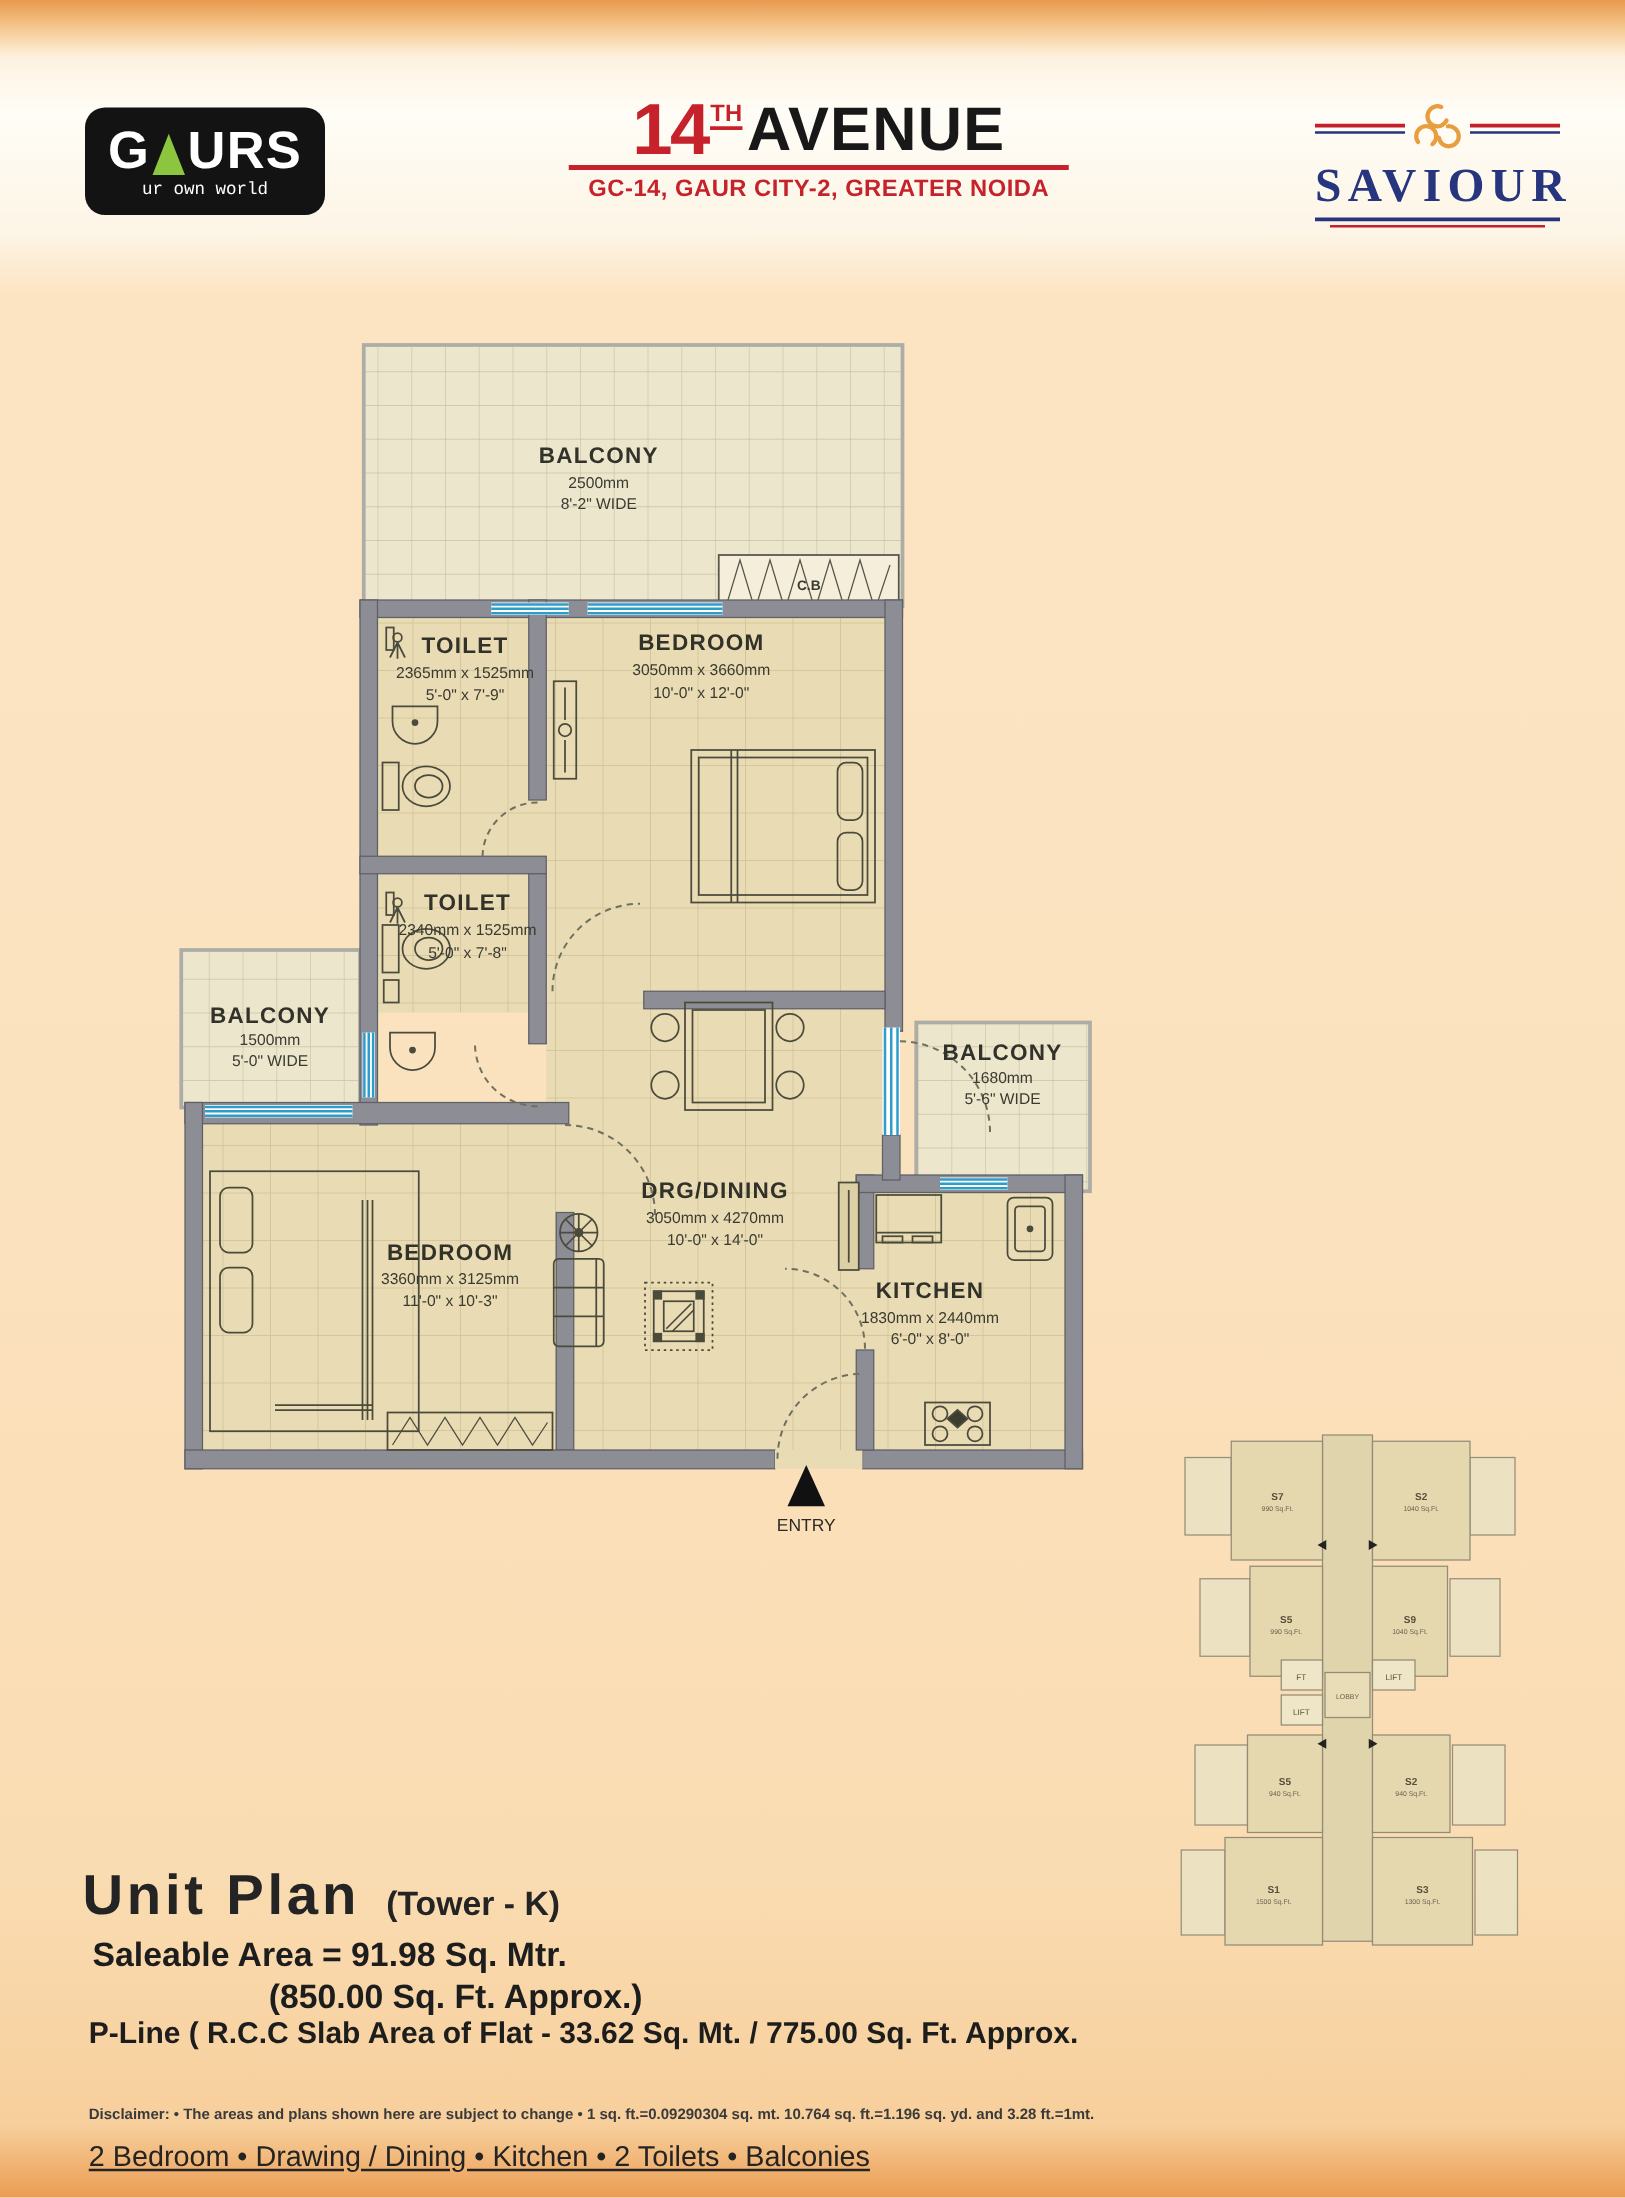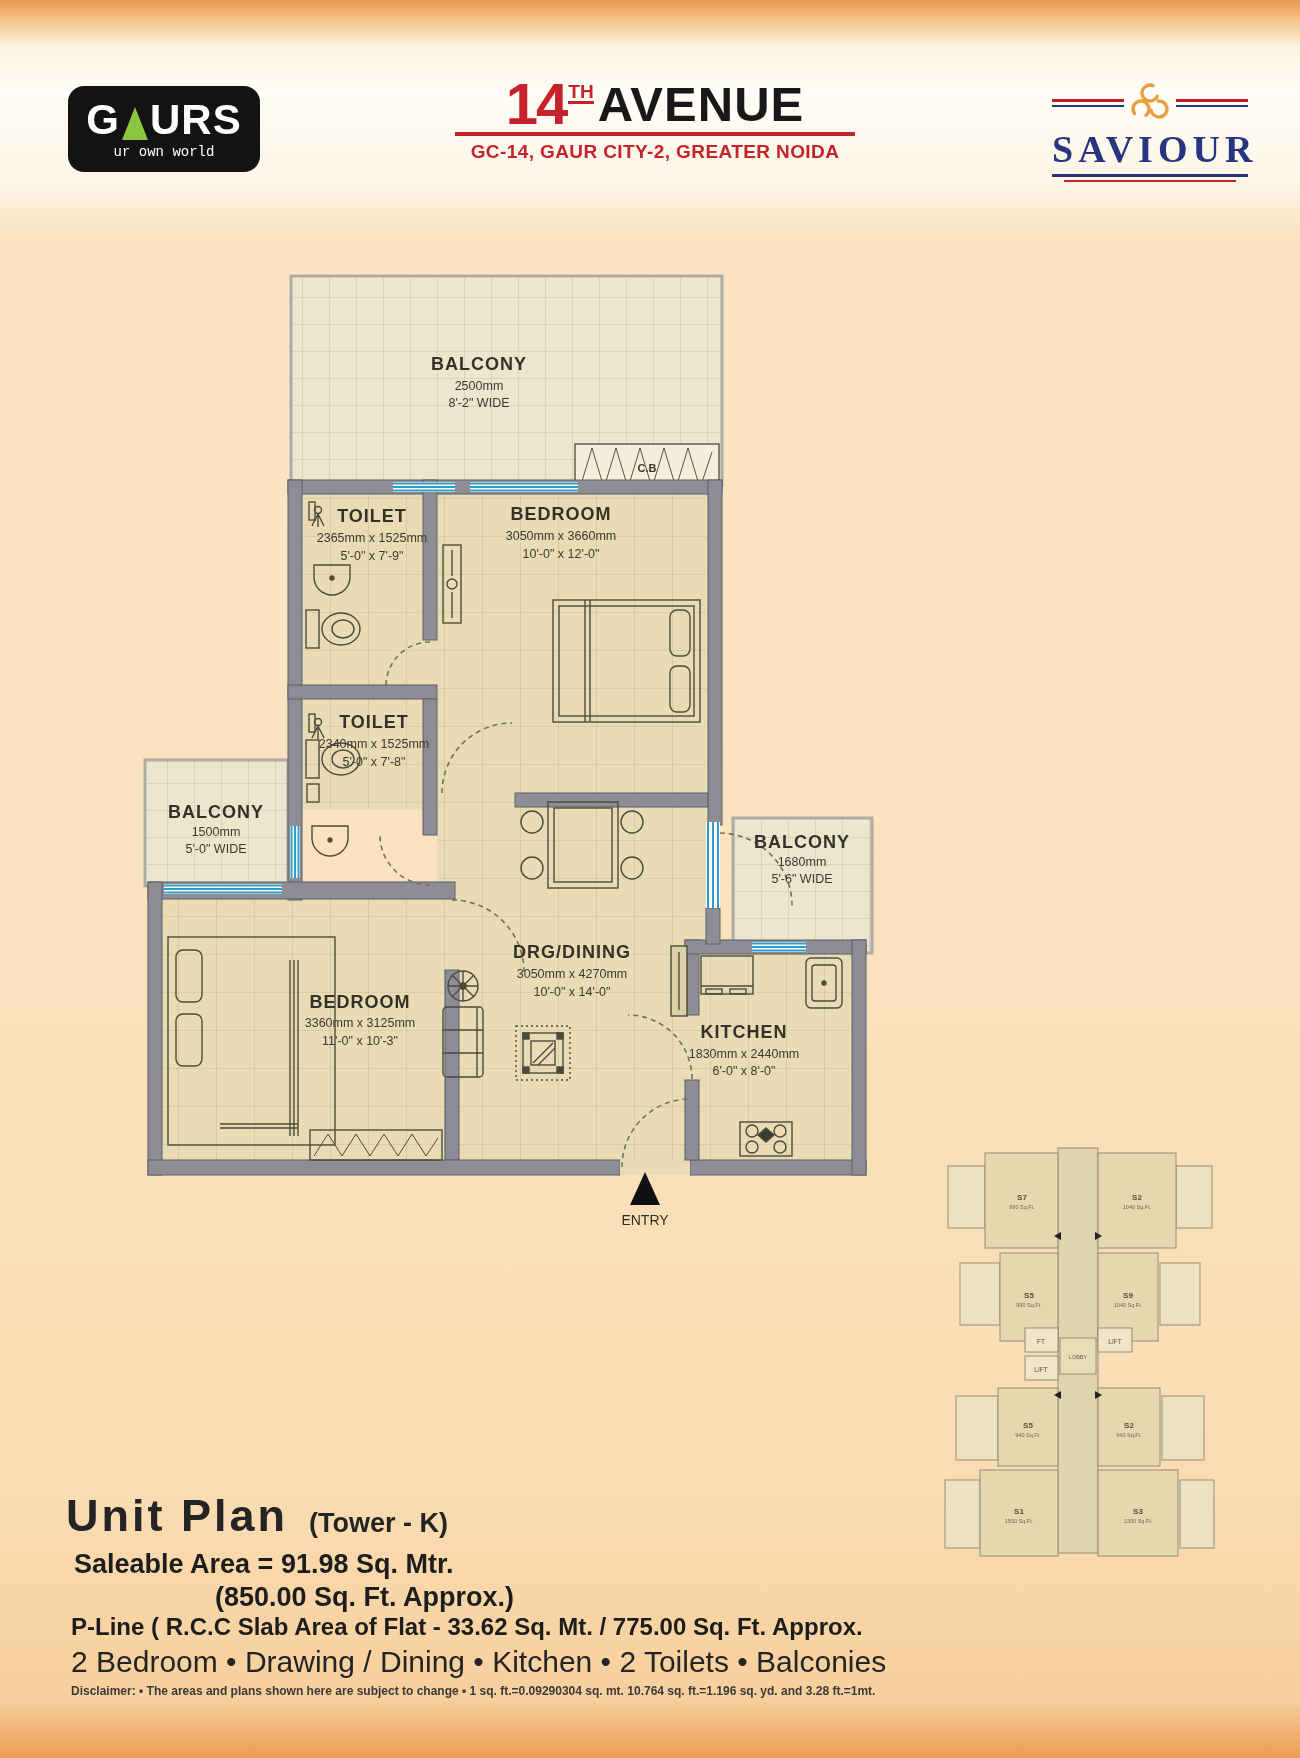--- a/index.html
+++ b/index.html
@@ -39,21 +39,21 @@
   
   .tower-title{left:977px;top:1158px;width:200px;text-align:center;
     font-size:24px;font-weight:bold;color:#232323;letter-spacing:0.5px;}
   
   .unit-row{left:66px;top:1496px;display:flex;align-items:flex-end;color:#242424;}
   .unit-title{font-size:45px;font-weight:bold;letter-spacing:3px;line-height:0.9;}
   .unit-tower{font-size:27px;font-weight:bold;margin-left:21px;line-height:1.0;}
   .area1{left:74px;top:1549px;font-size:27px;font-weight:bold;color:#1d1d1d;}
   .area2{left:215px;top:1582px;font-size:27px;font-weight:bold;color:#1d1d1d;}
   .pline{left:71px;top:1613px;font-size:24px;font-weight:bold;color:#1d1d1d;}
-  .features{left:71px;top:1645px;font-size:30px;color:#242424;}
+  .features{left:71px;top:1712px;font-size:23px;color:#242424;text-decoration:underline;}
   .disclaimer{left:71px;top:1684px;font-size:12px;font-weight:bold;color:#3a3a3a;}
   
   .room-label{font-size:18px;font-weight:bold;fill:#32322a;letter-spacing:1px;}
   .room-dim{font-size:12.5px;fill:#3a3a30;}
   .kp-code{font-size:8px;font-weight:bold;fill:#564f3b;}
   .kp-area{font-size:5.5px;fill:#6b6350;}
   .kp-svc{font-size:6.5px;fill:#564f3b;}
 </style>
 </head>
 <body>

